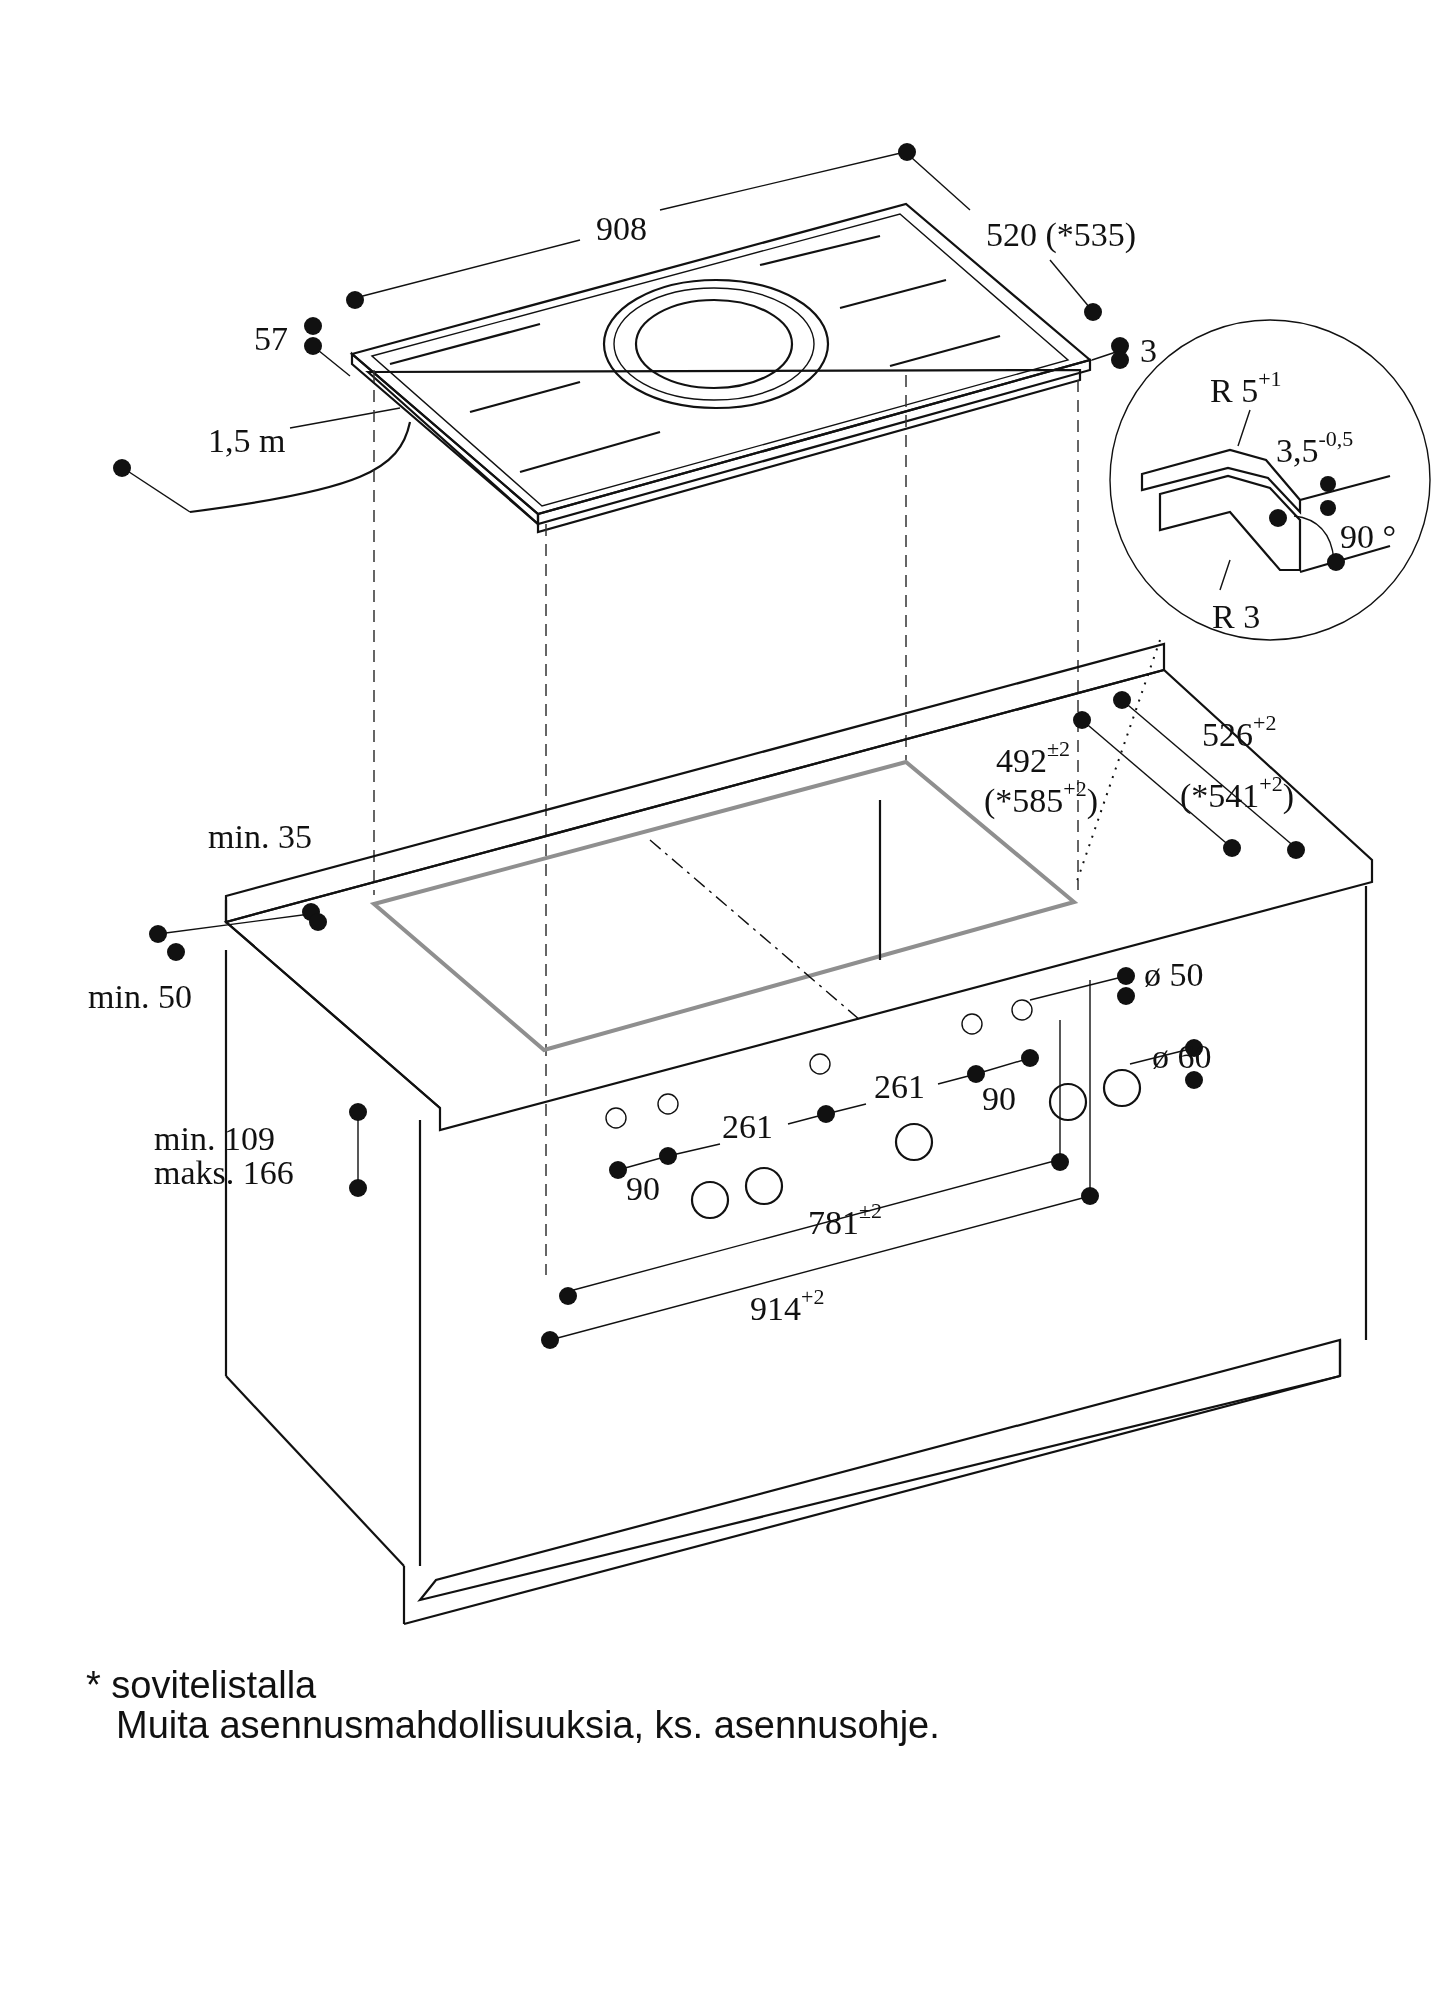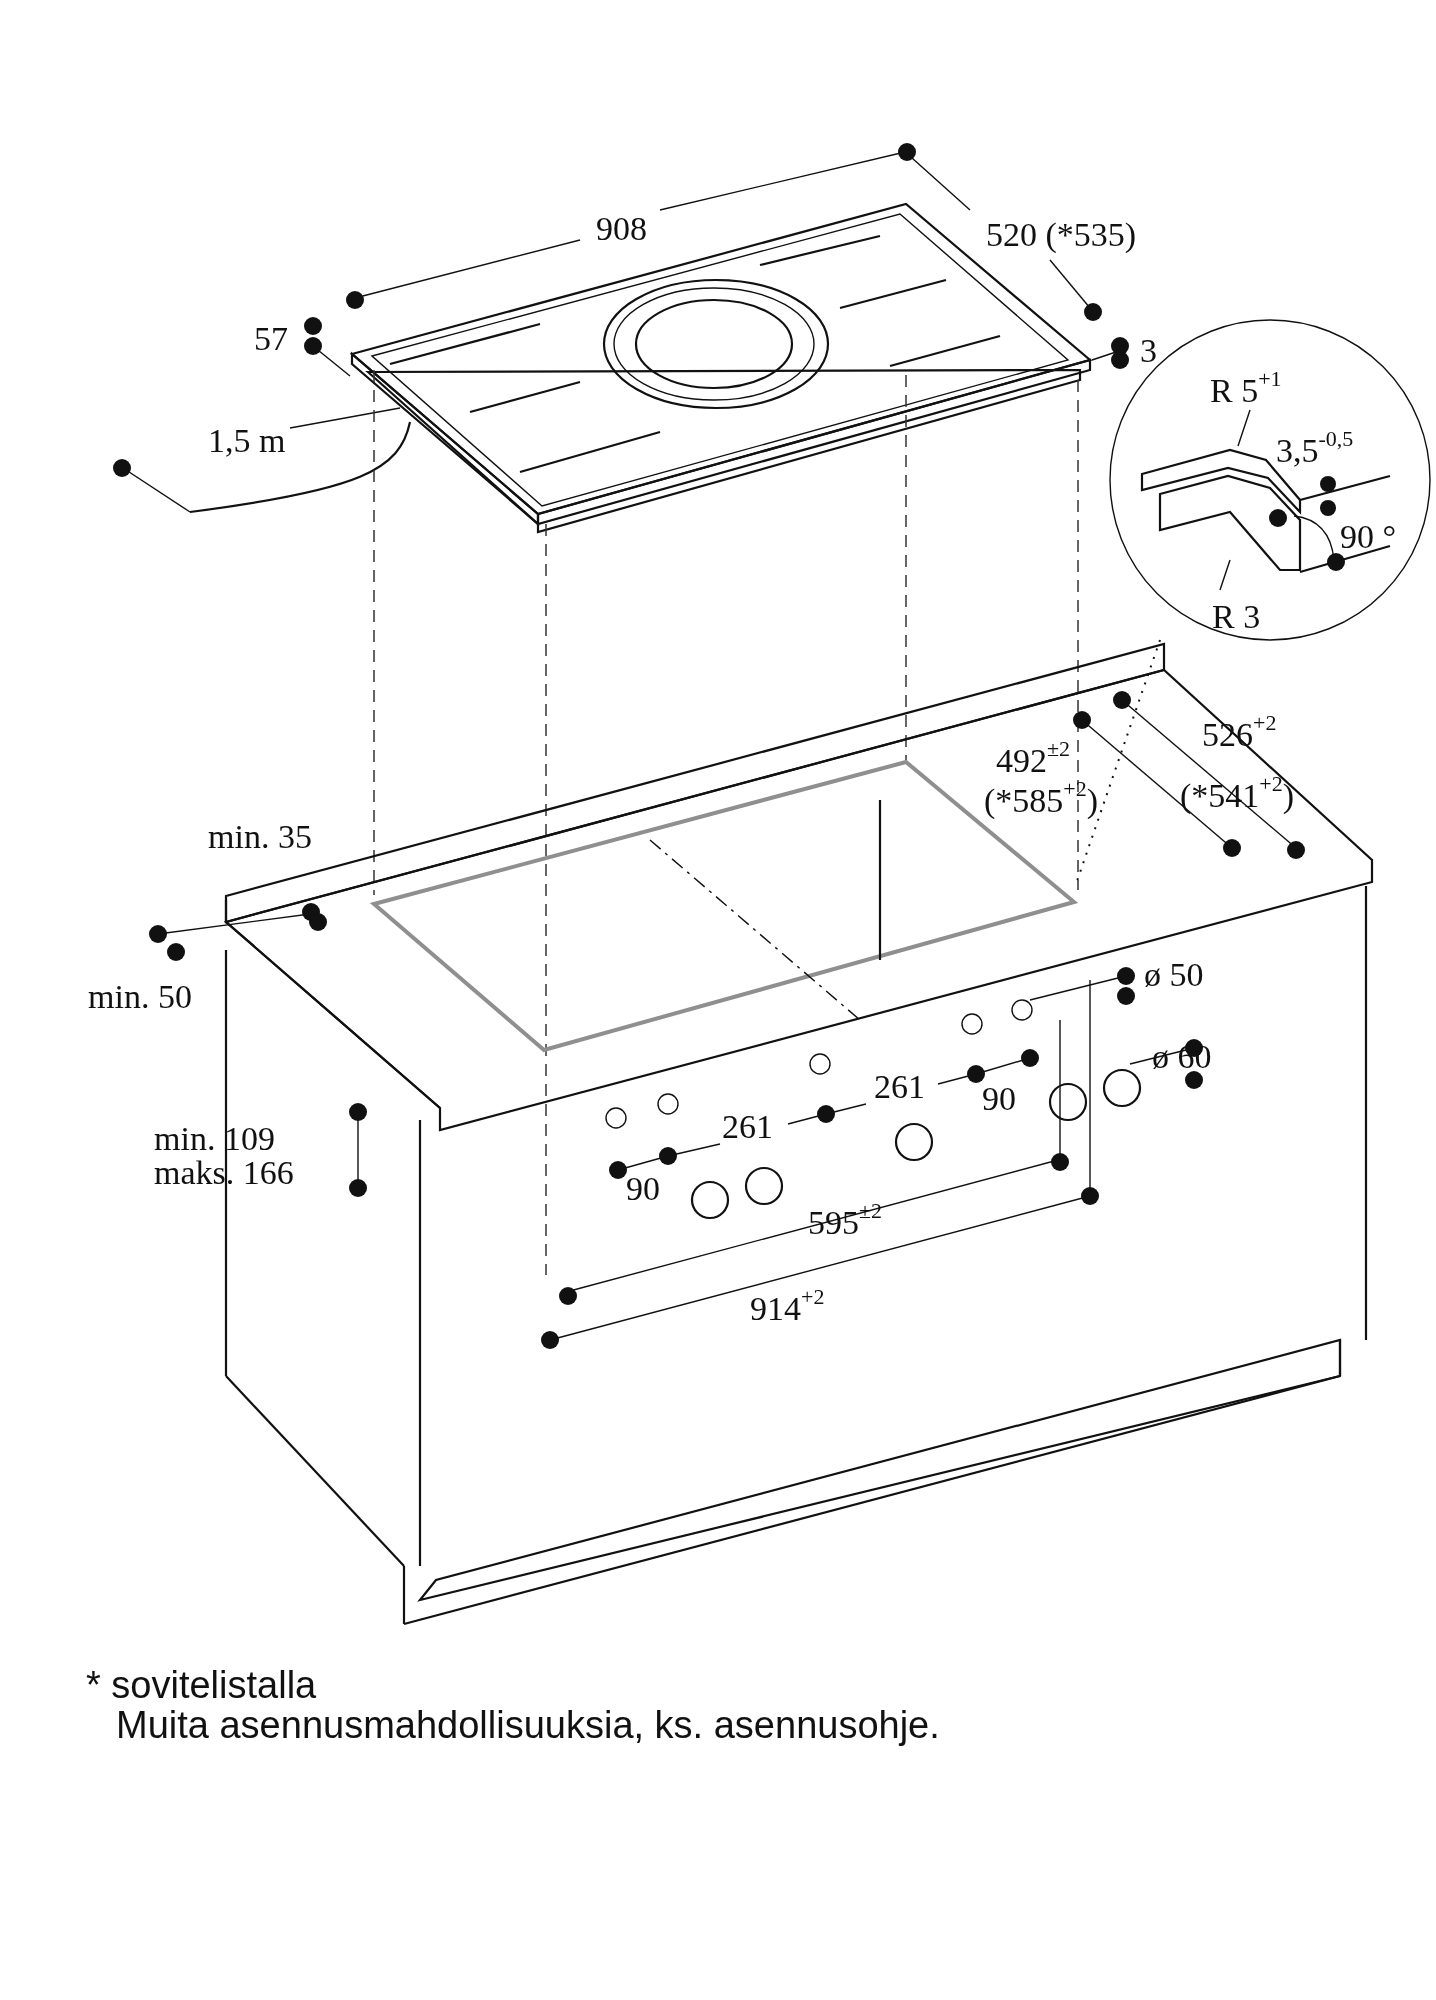--- a/index.html
+++ b/index.html
@@ -176,17 +176,17 @@
 <div class="lbl" style="left:154px;top:1114px;margin-top:8px;">min. 109</div>
 <div class="lbl" style="left:154px;top:1156px;">maks. 166</div>
 
 <div class="lbl" style="left:722px;top:1110px;">261</div>
 <div class="lbl" style="left:874px;top:1070px;">261</div>
 <div class="lbl" style="left:626px;top:1172px;">90</div>
 <div class="lbl" style="left:982px;top:1082px;">90</div>
 <div class="lbl" style="left:1144px;top:958px;">ø 50</div>
 <div class="lbl" style="left:1152px;top:1040px;">ø 60</div>
 
-<div class="lbl" style="left:808px;top:1206px;"><span>595</span><sup>±2</sup></div>
+<div class="lbl" style="left:808px;top:1206px;"><span>781</span><sup>±2</sup></div>
 <div class="lbl" style="left:742px;top:1292px;margin-left:8px;"><span>914</span><sup>+2</sup></div>
 
 <div class="note" style="left:86px;top:1662px;">* sovitelistalla</div>
 <div class="note" style="left:116px;top:1702px;">Muita asennusmahdollisuuksia, ks. asennusohje.</div>
 
 </body></html>

